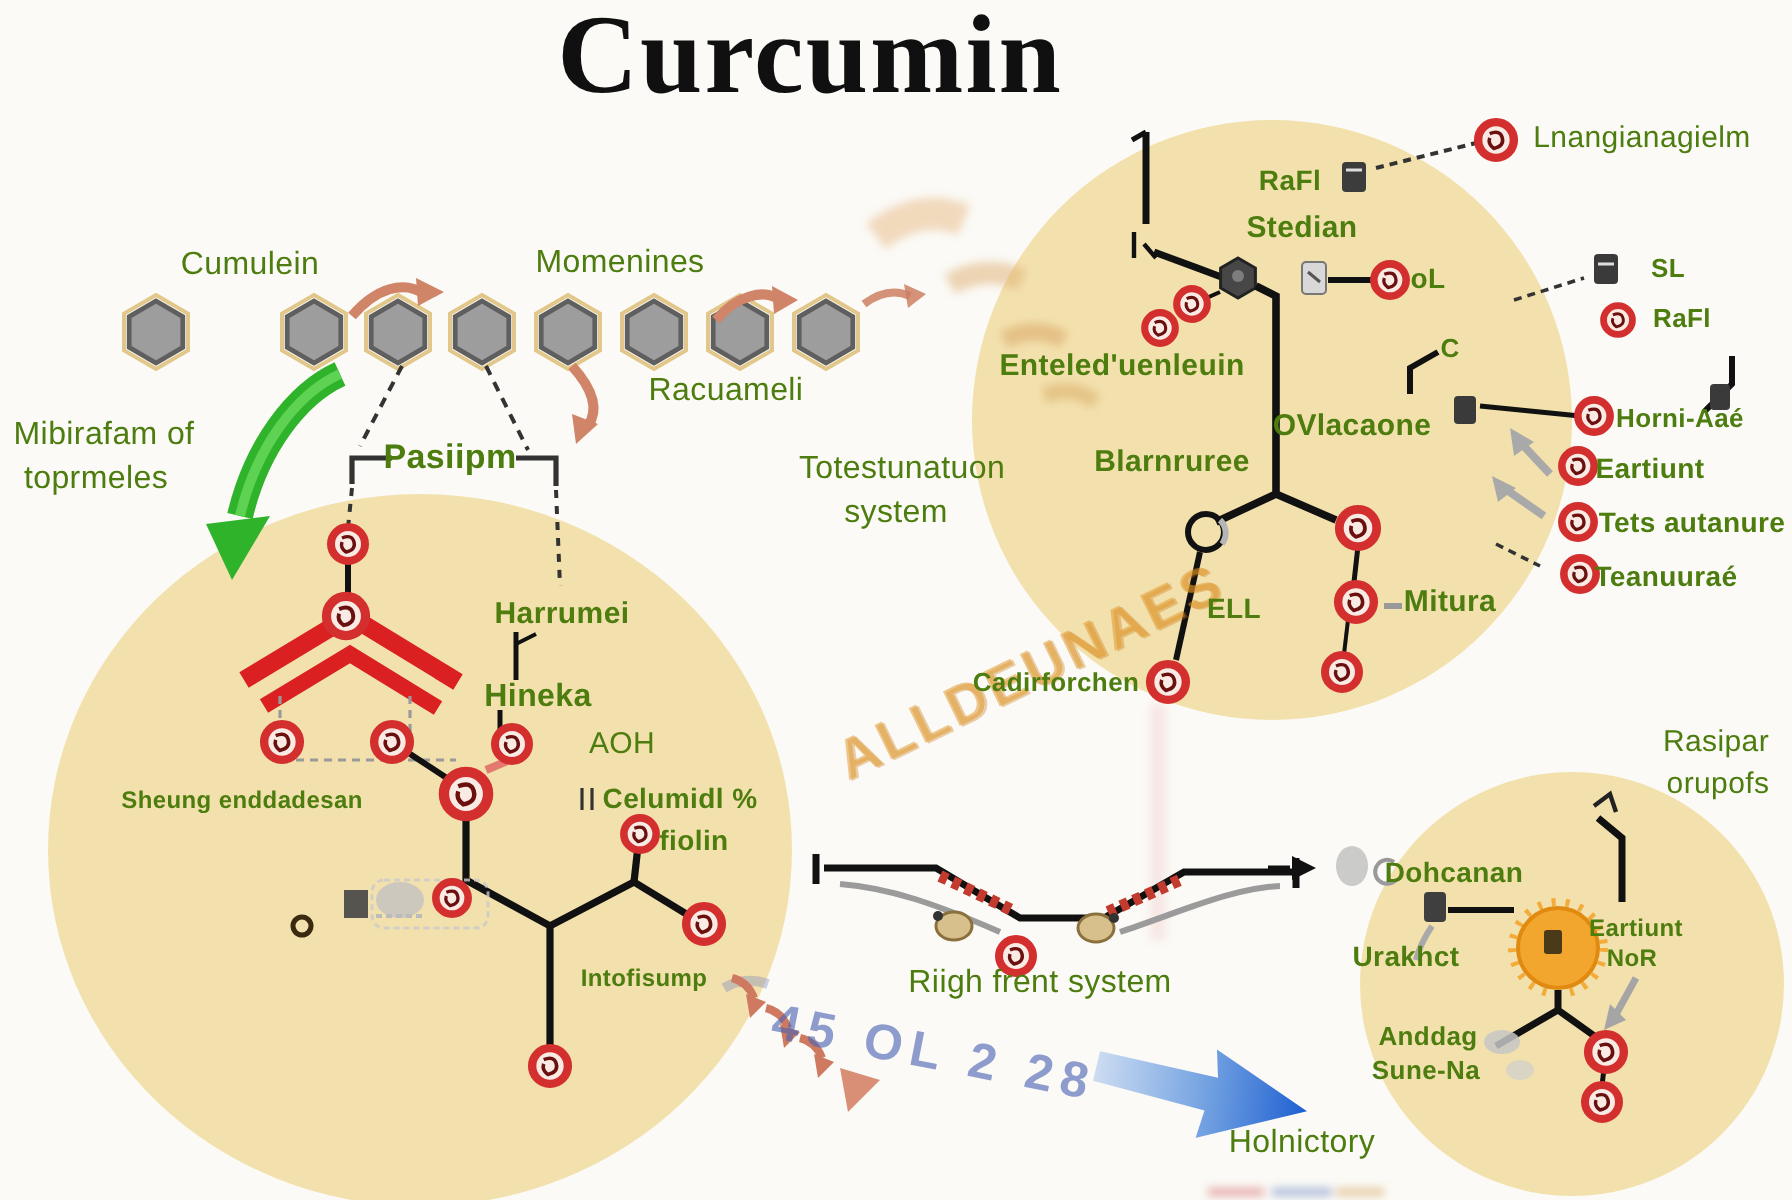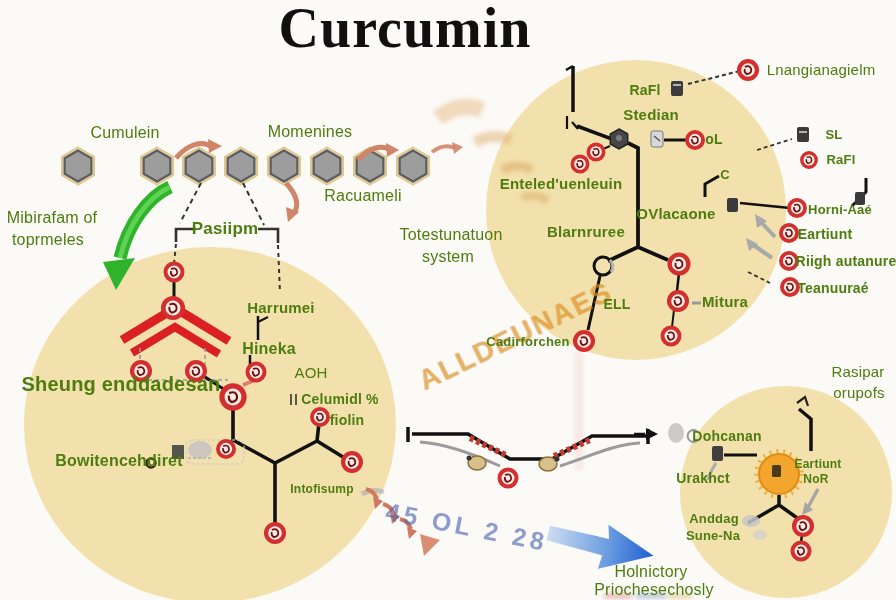--- a/index.html
+++ b/index.html
@@ -241,51 +241,50 @@
 <div class="wm" id="wm-orange">ALLDEUNAES</div>
 <div class="wm" id="wm-blue">45 OL 2 28</div>
 
 <span class="lbl plain" style="left:125px;top:133px;font-size:16px">Cumulein</span>
 <span class="lbl plain" style="left:310px;top:132px;font-size:16px">Momenines</span>
 <span class="lbl plain" style="left:363px;top:196px;font-size:16px">Racuameli</span>
 <span class="lbl plain" style="left:52px;top:218px;font-size:16px">Mibirafam of</span>
 <span class="lbl plain" style="left:48px;top:240px;font-size:16px">toprmeles</span>
 <span class="lbl" style="left:225px;top:229px;font-size:17px">Pasiipm</span>
 
-<span class="lbl" style="left:121px;top:384px;font-size:20px">Sheung enddadesan</span>
-<span class="lbl" style="left:119px;top:461px;font-size:16px">Bowitencehdiret</span>
+<span class="lbl" style="left:121px;top:400px;font-size:12px">Sheung enddadesan</span>
 <span class="lbl" style="left:281px;top:307px;font-size:15px">Harrumei</span>
 <span class="lbl" style="left:269px;top:349px;font-size:16px">Hineka</span>
 <span class="lbl" style="left:311px;top:372px;font-size:15px;font-weight:400">AOH</span>
 <span class="lbl" style="left:340px;top:399px;font-size:14px">Celumidl %</span>
 <span class="lbl" style="left:347px;top:420px;font-size:14px">fiolin</span>
 <span class="lbl" style="left:322px;top:489px;font-size:12px">Intofisump</span>
 
 <span class="lbl plain" style="left:451px;top:235px;font-size:16px">Totestunatuon</span>
 <span class="lbl plain" style="left:448px;top:257px;font-size:16px">system</span>
+<span class="lbl plain" style="left:520px;top:492px;font-size:16px">Riigh frent system</span>
 <span class="lbl plain" style="left:651px;top:572px;font-size:16px">Holnictory</span>
-<span class="lbl plain" style="left:654px;top:590px;font-size:16px">Priochesechosly</span>
 
 <span class="lbl" style="left:645px;top:90px;font-size:14px">RaFl</span>
 <span class="lbl" style="left:651px;top:114px;font-size:15px">Stedian</span>
 <span class="lbl" style="left:714px;top:139px;font-size:14px">oL</span>
 <span class="lbl" style="left:725px;top:174px;font-size:13px">C</span>
 <span class="lbl" style="left:561px;top:183px;font-size:15px">Enteled'uenleuin</span>
 <span class="lbl" style="left:676px;top:213px;font-size:15px">OVlacaone</span>
 <span class="lbl" style="left:586px;top:231px;font-size:15px">Blarnruree</span>
 <span class="lbl" style="left:617px;top:304px;font-size:14px">ELL</span>
 <span class="lbl" style="left:725px;top:301px;font-size:15px">Mitura</span>
 <span class="lbl" style="left:528px;top:341px;font-size:13px">Cadirforchen</span>
 
 <span class="lbl plain" style="left:821px;top:69px;font-size:15px">Lnangianagielm</span>
 <span class="lbl" style="left:834px;top:134px;font-size:13px">SL</span>
 <span class="lbl" style="left:841px;top:159px;font-size:13px">RaFl</span>
 <span class="lbl" style="left:840px;top:209px;font-size:13px">Horni-Aaé</span>
 <span class="lbl" style="left:825px;top:234px;font-size:14px">Eartiunt</span>
-<span class="lbl" style="left:846px;top:261px;font-size:14px">Riigh autanure</span>
+<span class="lbl" style="left:846px;top:261px;font-size:14px">Tets autanure</span>
 <span class="lbl" style="left:833px;top:288px;font-size:14px">Teanuuraé</span>
 
 <span class="lbl plain" style="left:858px;top:371px;font-size:15px">Rasipar</span>
 <span class="lbl plain" style="left:859px;top:392px;font-size:15px">orupofs</span>
 <span class="lbl" style="left:727px;top:436px;font-size:14px">Dohcanan</span>
 <span class="lbl" style="left:703px;top:478px;font-size:14px">Urakhct</span>
 <span class="lbl" style="left:818px;top:464px;font-size:12px">Eartiunt</span>
 <span class="lbl" style="left:816px;top:479px;font-size:12px">NoR</span>
 <span class="lbl" style="left:714px;top:518px;font-size:13px">Anddag</span>
 <span class="lbl" style="left:713px;top:535px;font-size:13px">Sune-Na</span>

